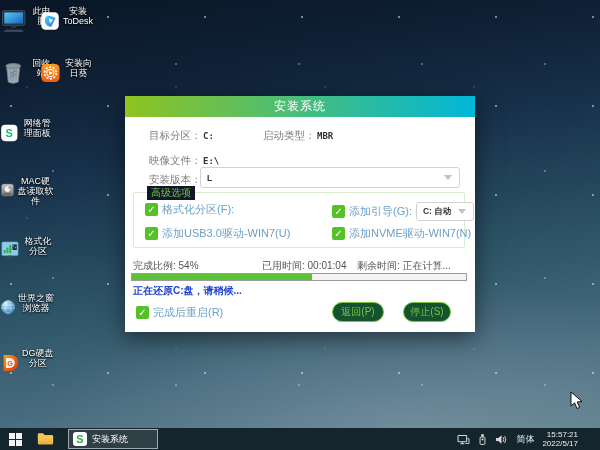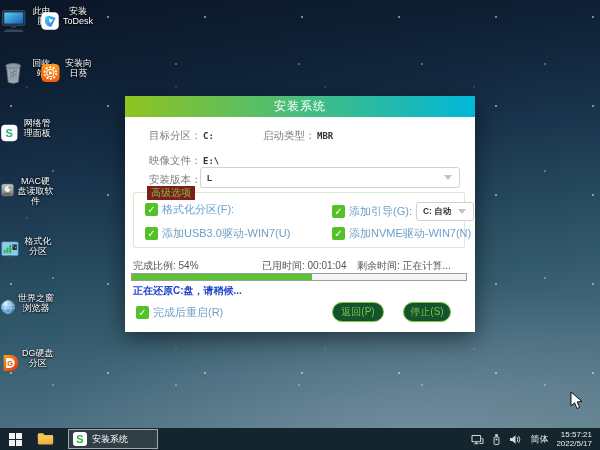--- a/index.html
+++ b/index.html
@@ -26,21 +26,21 @@
     box-shadow:0 6px 22px rgba(0,0,0,.5);font-size:11px;}
   .titlebar{position:absolute;left:0;top:0;right:0;height:21px;
     background:linear-gradient(90deg,var(--title-left,#8fc31f),var(--title-right,#00b7d9));
     color:#fff;text-align:center;line-height:21px;font-size:12px;letter-spacing:1px;}
   .flabel{position:absolute;color:#7f7f7f;font-size:10.5px;}
   .fval{position:absolute;color:#333;font-weight:bold;font-size:9px;font-family:"DejaVu Sans Mono",monospace;}
   .select{position:absolute;border:1px solid #d2d2d2;border-radius:3px;background:#fff;display:flex;align-items:center;}
   .select .sval{font-size:8.5px;font-weight:bold;color:#333;margin-left:6px;white-space:nowrap;}
   .select .arr{margin-left:auto;margin-right:7px;width:0;height:0;border-left:4px solid transparent;border-right:4px solid transparent;border-top:5px solid #c2c2c2;}
   .fieldset{position:absolute;left:8px;top:96px;width:330px;height:54px;border:1px solid #d9ebcf;border-radius:2px;}
-  .legend{position:absolute;top:-7px;left:13px;background:#7f1d1d;padding:0 4px;color:var(--button-green,#7dc142);font-size:10px;}
+  .legend{position:absolute;top:-7px;left:13px;background:#0f172a;padding:0 4px;color:var(--button-green,#7dc142);font-size:10px;}
   .adv-item{position:absolute;display:flex;align-items:center;}
   .cb{width:13px;height:13px;border-radius:2px;background:var(--accent-green,#54c226);color:#fff;
       font-size:10px;line-height:13px;text-align:center;flex:none;}
   .cb::after{content:"✓";}
   .cblbl{color:var(--label-blue,#6ca0c8);font-size:11px;margin-left:4px;white-space:nowrap;}
   .ptext{position:absolute;color:#555;font-size:10px;white-space:nowrap;}
   .pbar{position:absolute;left:6px;top:177px;width:336px;height:8px;background:#f4f4f4;border:1px solid #9c9c9c;box-sizing:border-box;}
   .pfill{height:100%;background:var(--progress-green,#5dc336);}
   .status{position:absolute;left:8px;top:188px;color:var(--status-blue,#2244cc);font-size:10px;font-weight:bold;}
   .pill{position:absolute;height:18px;border:1px solid var(--button-green,#7dc142);border-radius:10px;background:#14532d;
@@ -48,21 +48,21 @@
   
   .taskbar{position:absolute;left:0;bottom:0;width:600px;height:22px;background:#14252d;display:flex;align-items:center;}
   .tbtn{height:22px;display:flex;align-items:center;justify-content:center;}
   .winlogo{display:grid;grid-template-columns:6px 6px;grid-template-rows:6px 6px;gap:1px;}
   .winlogo div{background:#f2f2f2;}
   .taskitem{margin-left:8px;height:20px;width:90px;display:flex;align-items:center;gap:5px;padding-left:4px;
     background:rgba(255,255,255,.12);border:1px solid rgba(255,255,255,.55);box-sizing:border-box;}
   .taskitem .tlbl{color:#fff;font-size:9px;}
   .miniapp{width:14px;height:14px;border-radius:3px;background:#fff;display:flex;align-items:center;justify-content:center;
     font-size:11px;font-weight:bold;color:#35b04a;line-height:14px;}
-  .tray{margin-left:auto;display:flex;align-items:center;gap:8px;margin-right:8px;}
+  .tray{margin-left:auto;display:flex;align-items:center;gap:8px;margin-right:22px;}
   .lang{color:#eee;font-size:9px;}
   .clock{color:#eee;font-size:8px;text-align:right;line-height:9px;}
   .cursor{position:absolute;left:570px;top:391px;pointer-events:none;}
 </style>
 </head>
 <body>
 
 <div class="stars"></div>
 
 <div class="dicon" style="left:0px;top:6px">

